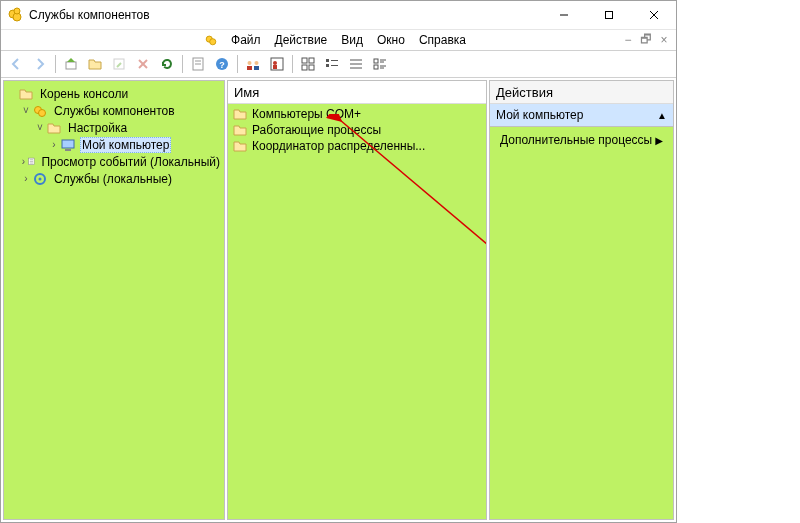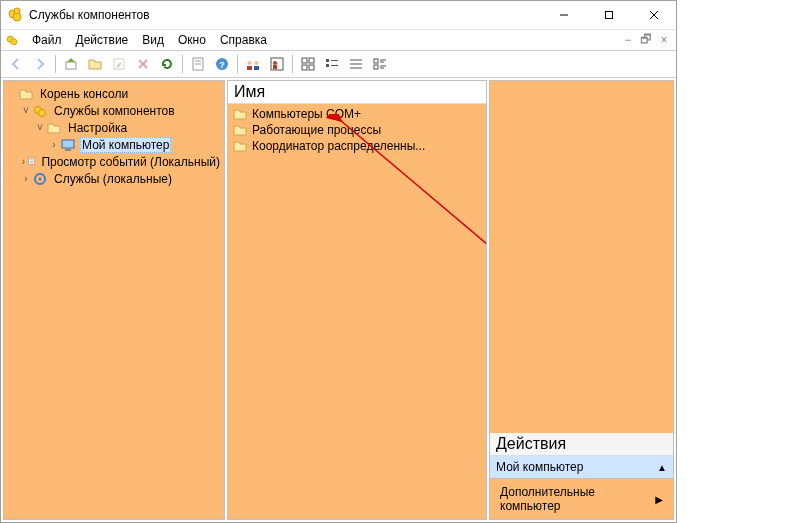--- a/index.html
+++ b/index.html
@@ -52,20 +52,21 @@
   }
   .win-btn svg { width: 10px; height: 10px; }
   
   .menubar {
     display: flex;
     align-items: center;
     height: 20px;
     padding: 0 4px;
     background: #ffffff;
     position: relative;
+    justify-content: center;
   }
   .menubar .m-icon {
     width: 14px; height: 14px;
     margin-right: 6px;
   }
   .menu-item {
     padding: 1px 7px;
     cursor: default;
   }
   .mdi-controls {
@@ -114,21 +115,21 @@
   }
   .tb-btn svg { width: 16px; height: 16px; }
   
   .body {
     display: flex;
     flex: 1;
     overflow: hidden;
   }
   .pane {
     box-sizing: border-box;
-    background: #fdba74;
+    background: #bef264;
     overflow: hidden;
   }
   .tree-pane {
     width: 222px;
     border-right: 1px solid #c0c0c0;
     border: 1px solid #c0c0c0;
     margin: 2px 0 2px 2px;
   }
   .list-pane {
     flex: 1;
@@ -136,30 +137,29 @@
     border: 1px solid #c0c0c0;
     display: flex;
     flex-direction: column;
   }
   .actions-pane {
     width: 185px;
     margin: 2px 2px 2px 0;
     border: 1px solid #c0c0c0;
     display: flex;
     flex-direction: column;
-    justify-content: flex-end;
   }
   .pane-header {
     height: 22px;
     display: flex;
     align-items: center;
     padding: 0 6px;
     border-bottom: 1px solid #dcdcdc;
     background: #ffffff;
-    font-size: 16px;
+    font-size: 13px;
   }
   .actions-header {
     background: #f5f5f5;
     font-weight: 400;
   }
   .actions-sub {
     background: #cfe5ff;
     border-bottom: 1px solid #c0c0c0;
     display: flex;
     align-items: center;
@@ -509,19 +509,19 @@
         </div>
     </div>
 
     <div class="pane actions-pane">
       <div class="pane-header actions-header">Действия</div>
       <div class="actions-sub">
         <span>Мой компьютер</span>
         <span class="arrow">▲</span>
       </div>
       <div class="action-item">
-        <span>Дополнительные компьютер</span>
+        <span>Дополнительные процессы</span>
         <span class="arrow-r">▶</span>
       </div>
     </div>
 
   </div>
 </div>
 
 </body></html>

